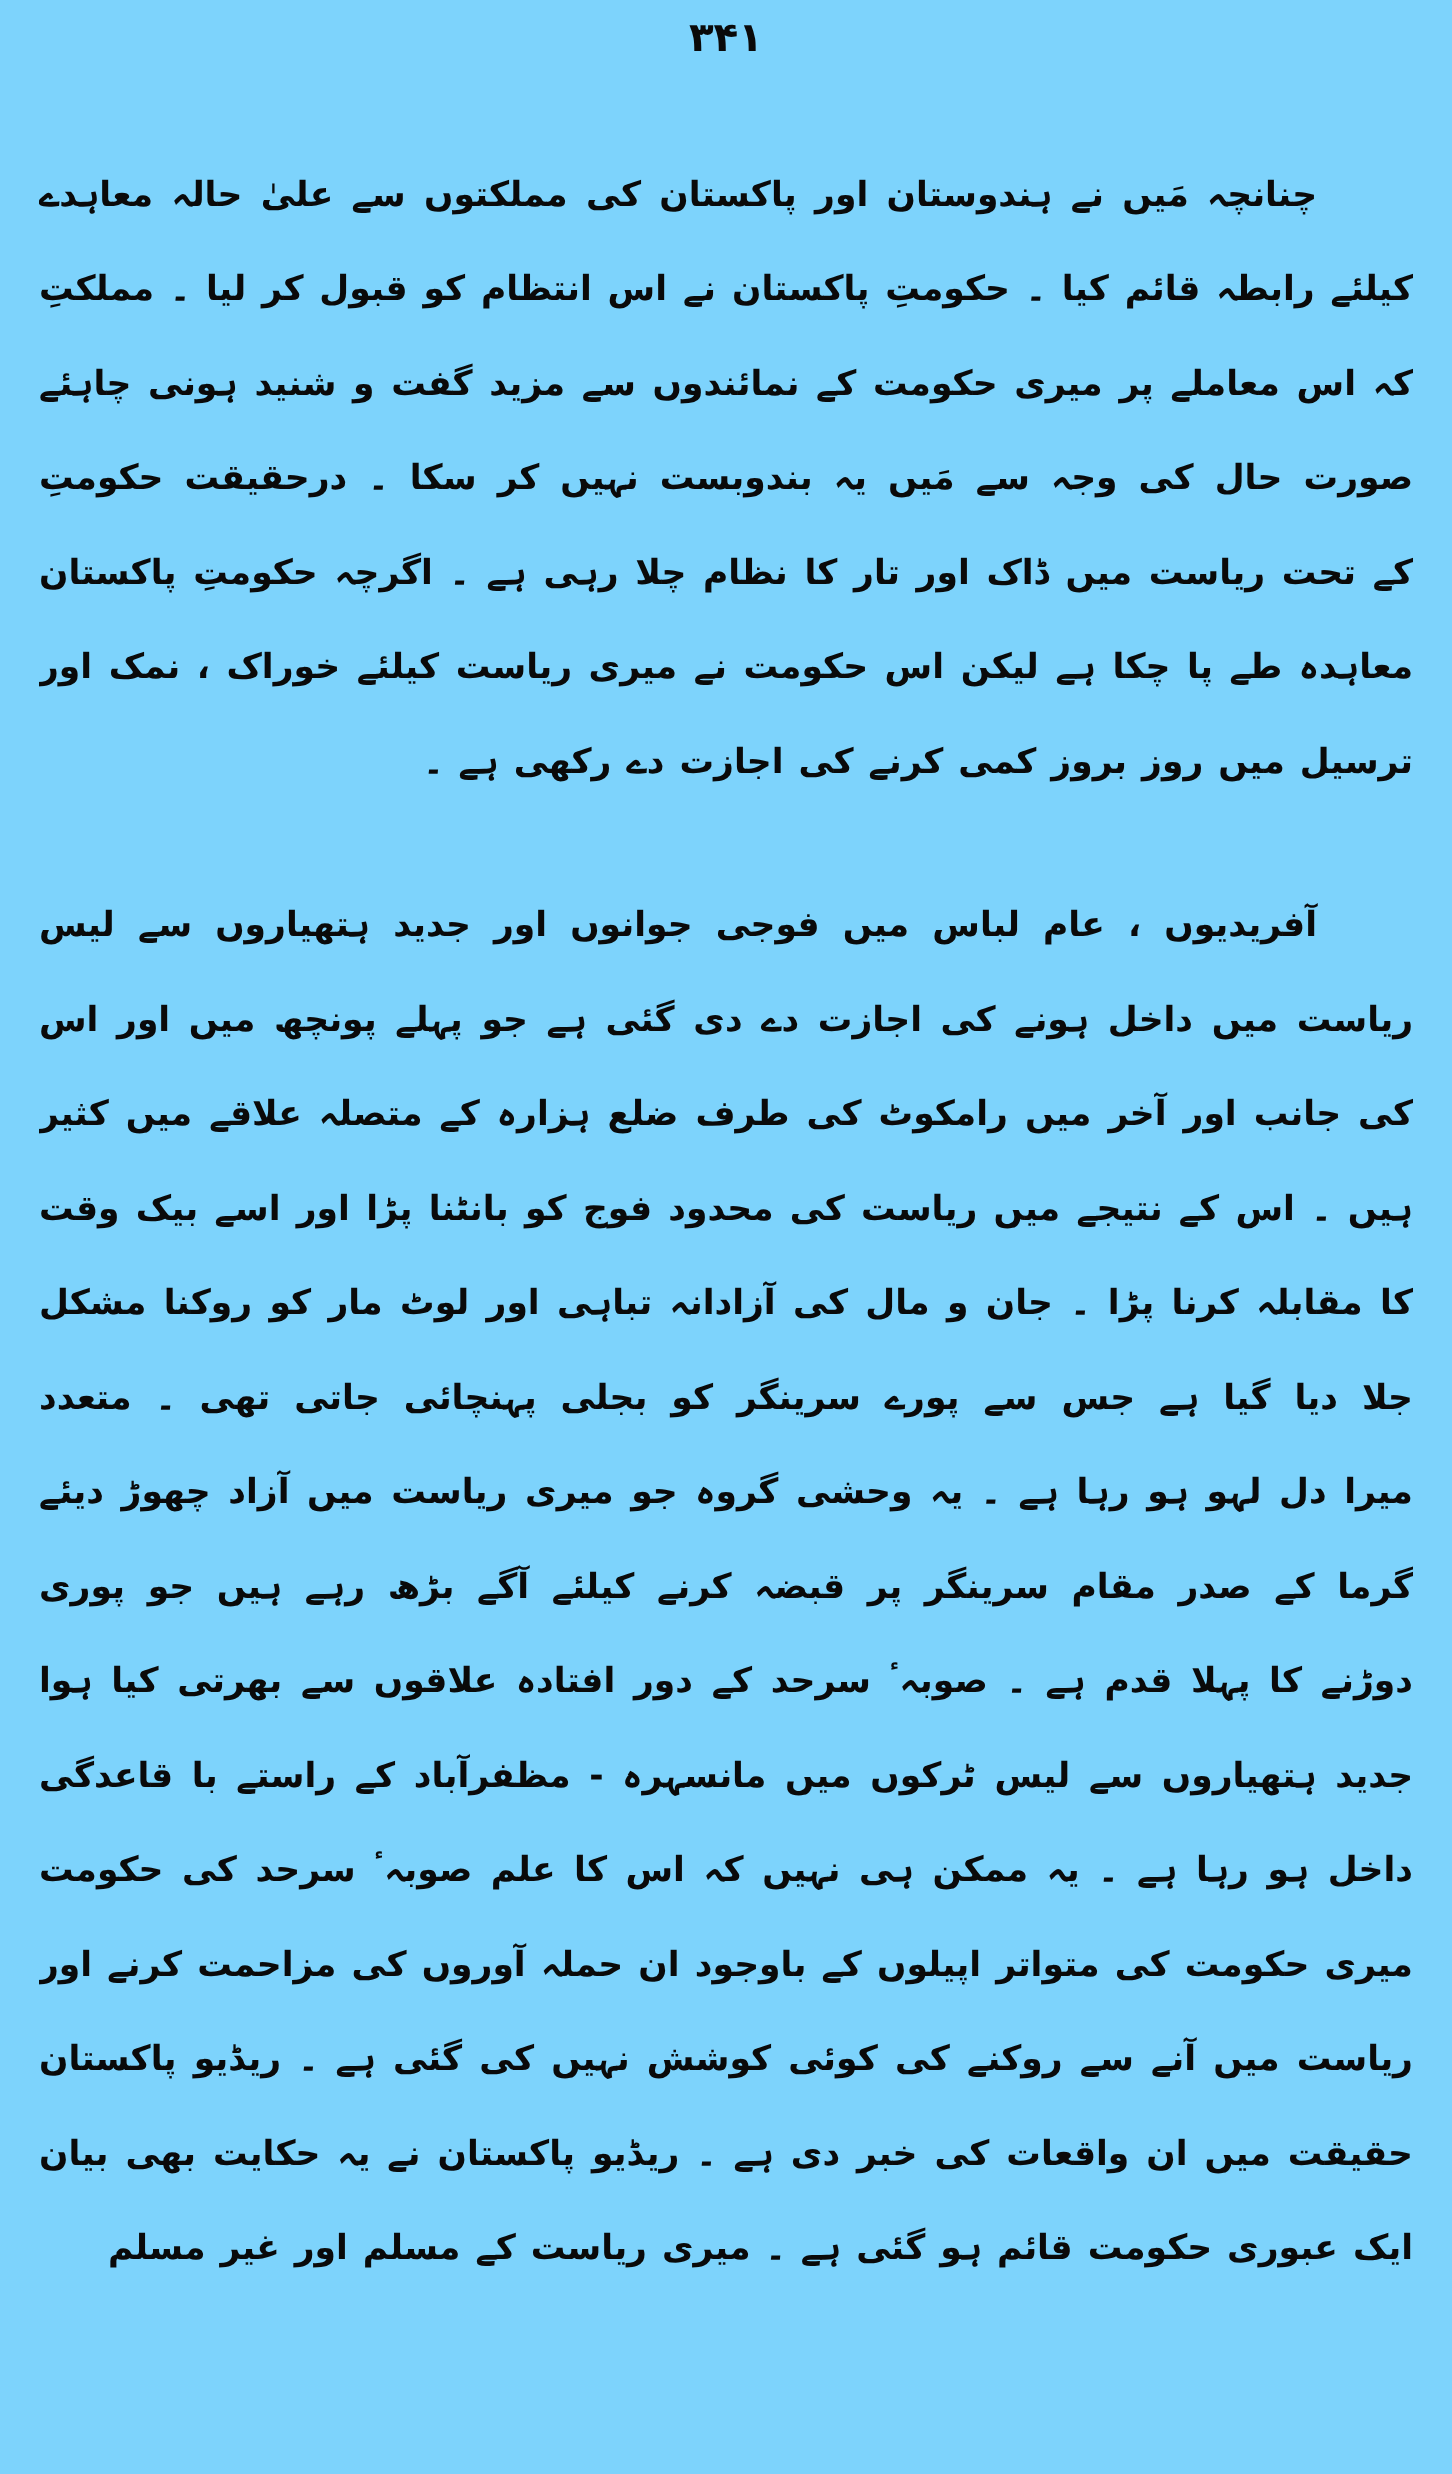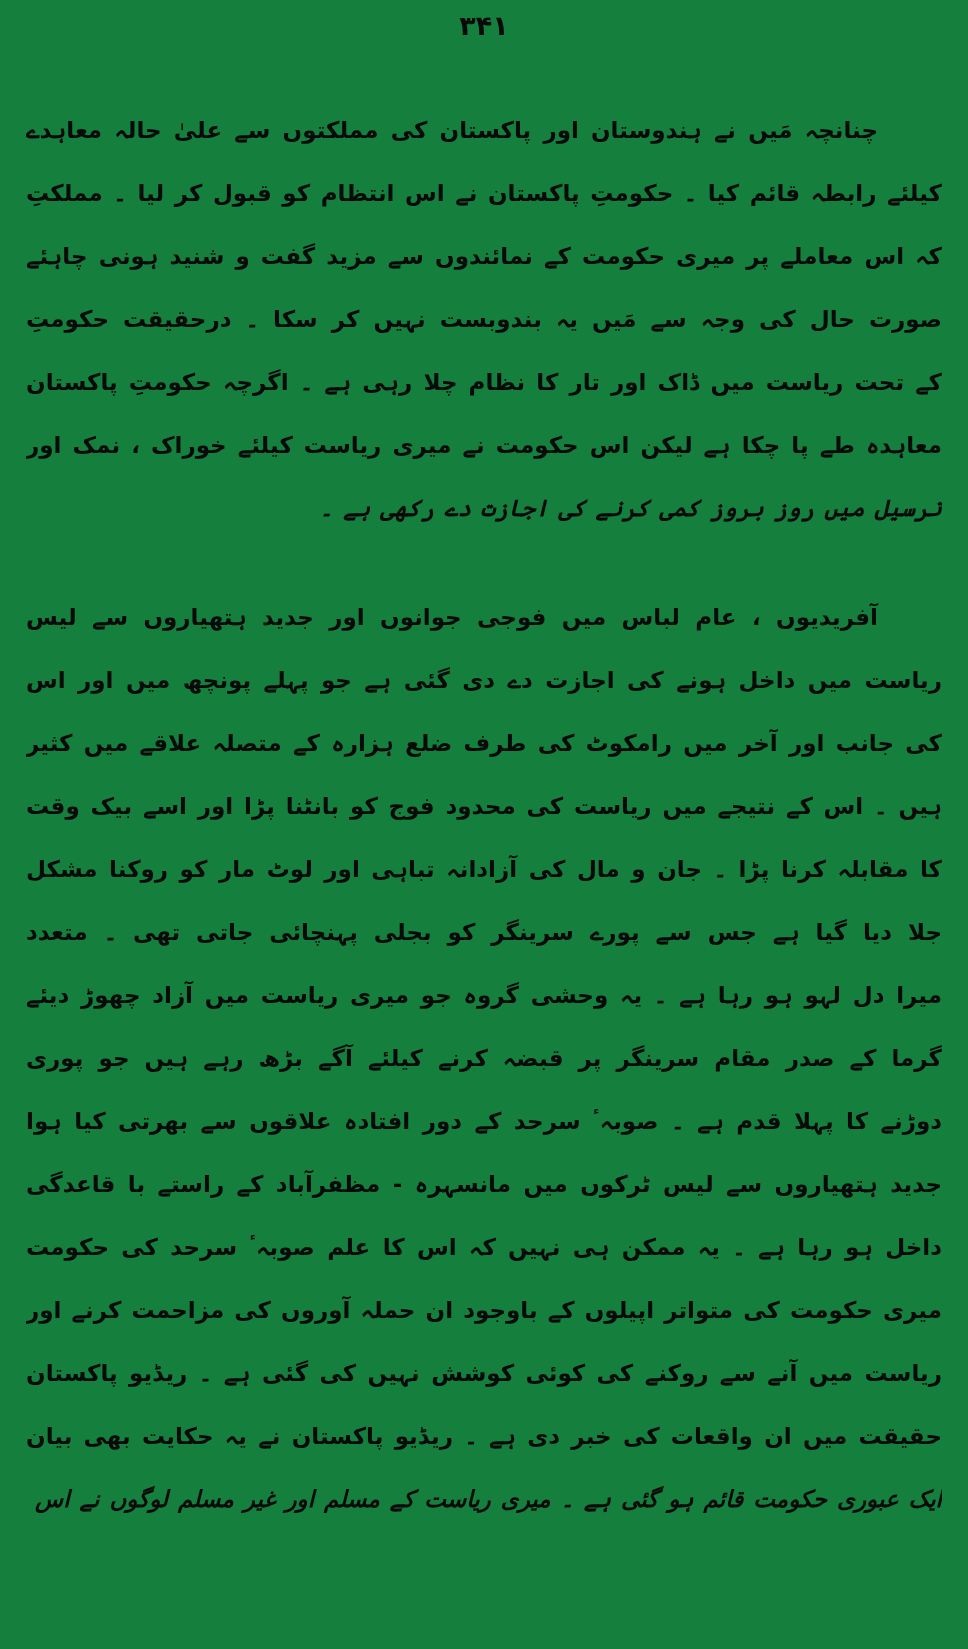--- a/index.html
+++ b/index.html
@@ -4,21 +4,21 @@
 <style>
   html, body {
     margin: 0;
     padding: 0;
     background: #ffffff;
   }
   .page {
     width: 968px;
     height: 1649px;
     margin: 0 auto;
-    background: #15803d;
+    background: #7dd3fc;
     color: #0a0a0a;
     direction: rtl;
     font-family: "DejaVu Sans", sans-serif;
     overflow: hidden;
     position: relative;
   }
   .page-number {
     text-align: center;
     padding-top: 10px;
     font-size: 27px;
@@ -43,21 +43,20 @@
     text-align: justify;
     text-align-last: justify;
     word-spacing: 2px;
   }
   .line.first {
     padding-right: 64px;
   }
   .line.last {
     text-align: right;
     text-align-last: right;
-    font-style: italic;
   }
 </style>
 </head>
 <body>
 
 <div class="page">
   <div class="page-number">۳۴۱</div>
   <div class="text-body" id="text-body">
       <div class="paragraph">
         <div class="line first">چنانچہ مَیں نے ہندوستان اور پاکستان کی مملکتوں سے علیٰ حالہ معاہدے طے کرنے</div>

